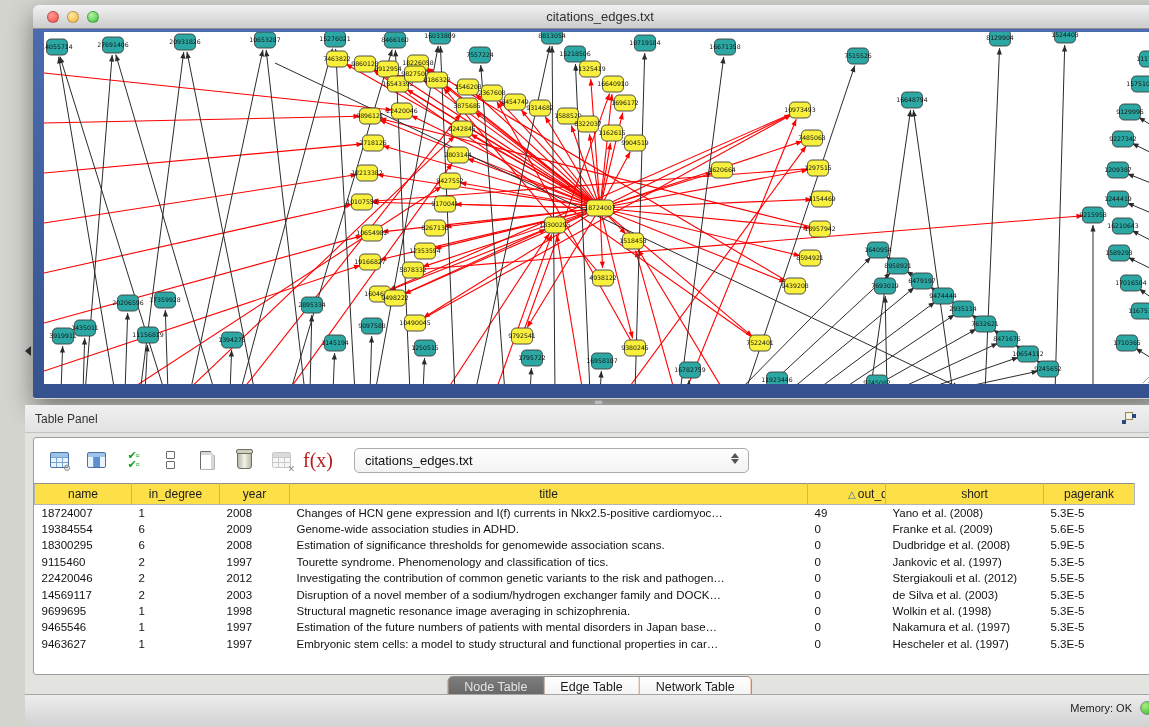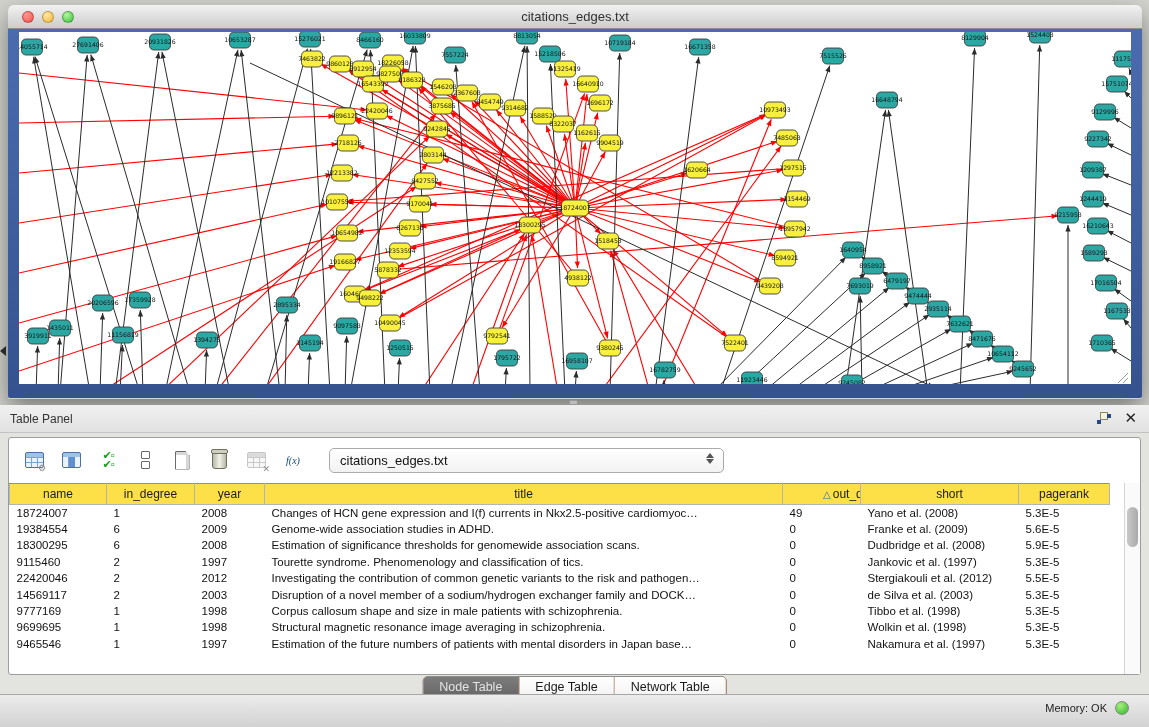--- a/index.html
+++ b/index.html
@@ -1,18 +1,18 @@
 <!DOCTYPE html>
 <html><head>
 <meta charset="utf-8">
 <style>
   * { margin:0; padding:0; box-sizing:border-box; }
   html,body { width:1149px; height:727px; }
   body { font-family:"Liberation Sans","DejaVu Sans",sans-serif; background:#d4d4cf; position:relative; overflow:hidden; }
-  .screen { position:absolute; inset:0; }
+  .screen { position:absolute; inset:0;margin-left:25px; }
 
   
   .net-window { position:absolute; left:8px; top:5px; width:1134px; height:394px;
     border-radius:6px 6px 2px 2px; box-shadow:0 10px 26px rgba(0,0,0,.45); }
   .titlebar { height:24px; border-radius:6px 6px 0 0;
     background:linear-gradient(#f2f2f2,#cccccc); border-bottom:1px solid #8f8f8f;
     position:relative; }
   .title { position:absolute; left:0; right:0; top:4px; text-align:center; font-size:13px; color:#303030; }
   .lights { position:absolute; left:14px; top:6px; display:flex; gap:8px; }
   .light { width:12px; height:12px; border-radius:50%; border:1px solid rgba(0,0,0,.25); }
@@ -59,21 +59,21 @@
        #eaf3fb; }
   .grid-ic.disabled { border-color:#9a9a9a; filter:grayscale(1); opacity:.55; }
   .gear { position:absolute; right:1px; bottom:0; font-size:9px; color:#8a8a8a; line-height:1; }
   .checks { font-size:11px; color:#18a018; letter-spacing:-1px; line-height:9px; text-align:left; }
   .rowsq { width:9px; height:18px; display:flex; flex-direction:column; gap:2px; }
   .rowsq span { flex:1; border:1px solid #6a6a6a; background:#fff; border-radius:1px; }
   .doc-ic { width:15px; height:19px; background:#fff; border:1px solid #6a6a6a; border-radius:1px;
      clip-path:polygon(0 0,70% 0,100% 26%,100% 100%,0 100%); box-shadow:inset -3px 3px 0 #d7d7d7; }
   .trash-ic { width:15px; height:18px; background:linear-gradient(90deg,#b9b9a9,#f2f2e6,#b9b9a9); border:1px solid #6f6f60; border-radius:2px 2px 3px 3px; position:relative; }
   .trash-ic:before { content:""; position:absolute; left:-2px; top:-3px; right:-2px; height:3px; background:#cfcfc0; border:1px solid #6f6f60; border-radius:2px; }
-  .fx-ic { font-family:"Liberation Serif",serif; font-style:italic; font-size:10px; color:#0c4a6e; }
+  .fx-ic { font-family:"Liberation Serif",serif; font-size:20px; color:#b91c1c; }
   .xmark { position:absolute; right:-1px; bottom:-1px; font-size:9px; color:#8a8a8a; font-weight:bold; }
 
   .tp-select { margin-left:12px; width:395px; height:25px; border:1px solid #ababab; border-radius:5px;
      background:linear-gradient(#ffffff,#f2f2f2); position:relative; display:flex; align-items:center;
      font-size:13px; color:#111; padding-left:10px; box-shadow:0 1px 0 rgba(255,255,255,.7); }
   .tp-select .steppers { position:absolute; right:9px; top:4px; display:flex; flex-direction:column; gap:1px; }
   .tp-select .steppers i { width:0; height:0; border-left:4px solid transparent; border-right:4px solid transparent; }
   .tp-select .steppers i.up { border-bottom:5px solid #555; }
   .tp-select .steppers i.down { border-top:5px solid #555; }
 
@@ -958,46 +958,46 @@
               <tr>
                 <td>14569117</td>
                 <td>2</td>
                 <td>2003</td>
                 <td>Disruption of a novel member of a sodium/hydrogen exchanger family and DOCK…</td>
                 <td>0</td>
                 <td>de Silva et al. (2003)</td>
                 <td>5.3E-5</td>
               </tr>
               <tr>
-                <td>9777169</td>
-                <td>1</td>
-                <td>1998</td>
-                <td>Corpus callosum shape and size in male patients with schizophrenia.</td>
-                <td>0</td>
-                <td>Tibbo et al. (1998)</td>
-                <td>5.3E-5</td>
-              </tr>
-              <tr>
                 <td>9699695</td>
                 <td>1</td>
                 <td>1998</td>
                 <td>Structural magnetic resonance image averaging in schizophrenia.</td>
                 <td>0</td>
                 <td>Wolkin et al. (1998)</td>
                 <td>5.3E-5</td>
               </tr>
               <tr>
                 <td>9465546</td>
                 <td>1</td>
                 <td>1997</td>
                 <td>Estimation of the future numbers of patients with mental disorders in Japan base…</td>
                 <td>0</td>
                 <td>Nakamura et al. (1997)</td>
                 <td>5.3E-5</td>
               </tr>
+              <tr>
+                <td>9463627</td>
+                <td>1</td>
+                <td>1997</td>
+                <td>Embryonic stem cells: a model to study structural and functional properties in car…</td>
+                <td>0</td>
+                <td>Hescheler et al. (1997)</td>
+                <td>5.3E-5</td>
+              </tr>
             </tbody>
         </table>
       </div>
       <div class="vscroll">
         <div class="vthumb"></div>
       </div>
     </div>
 
     <div class="tp-tabs">
         <div class="tp-tab selected">Node Table</div>

